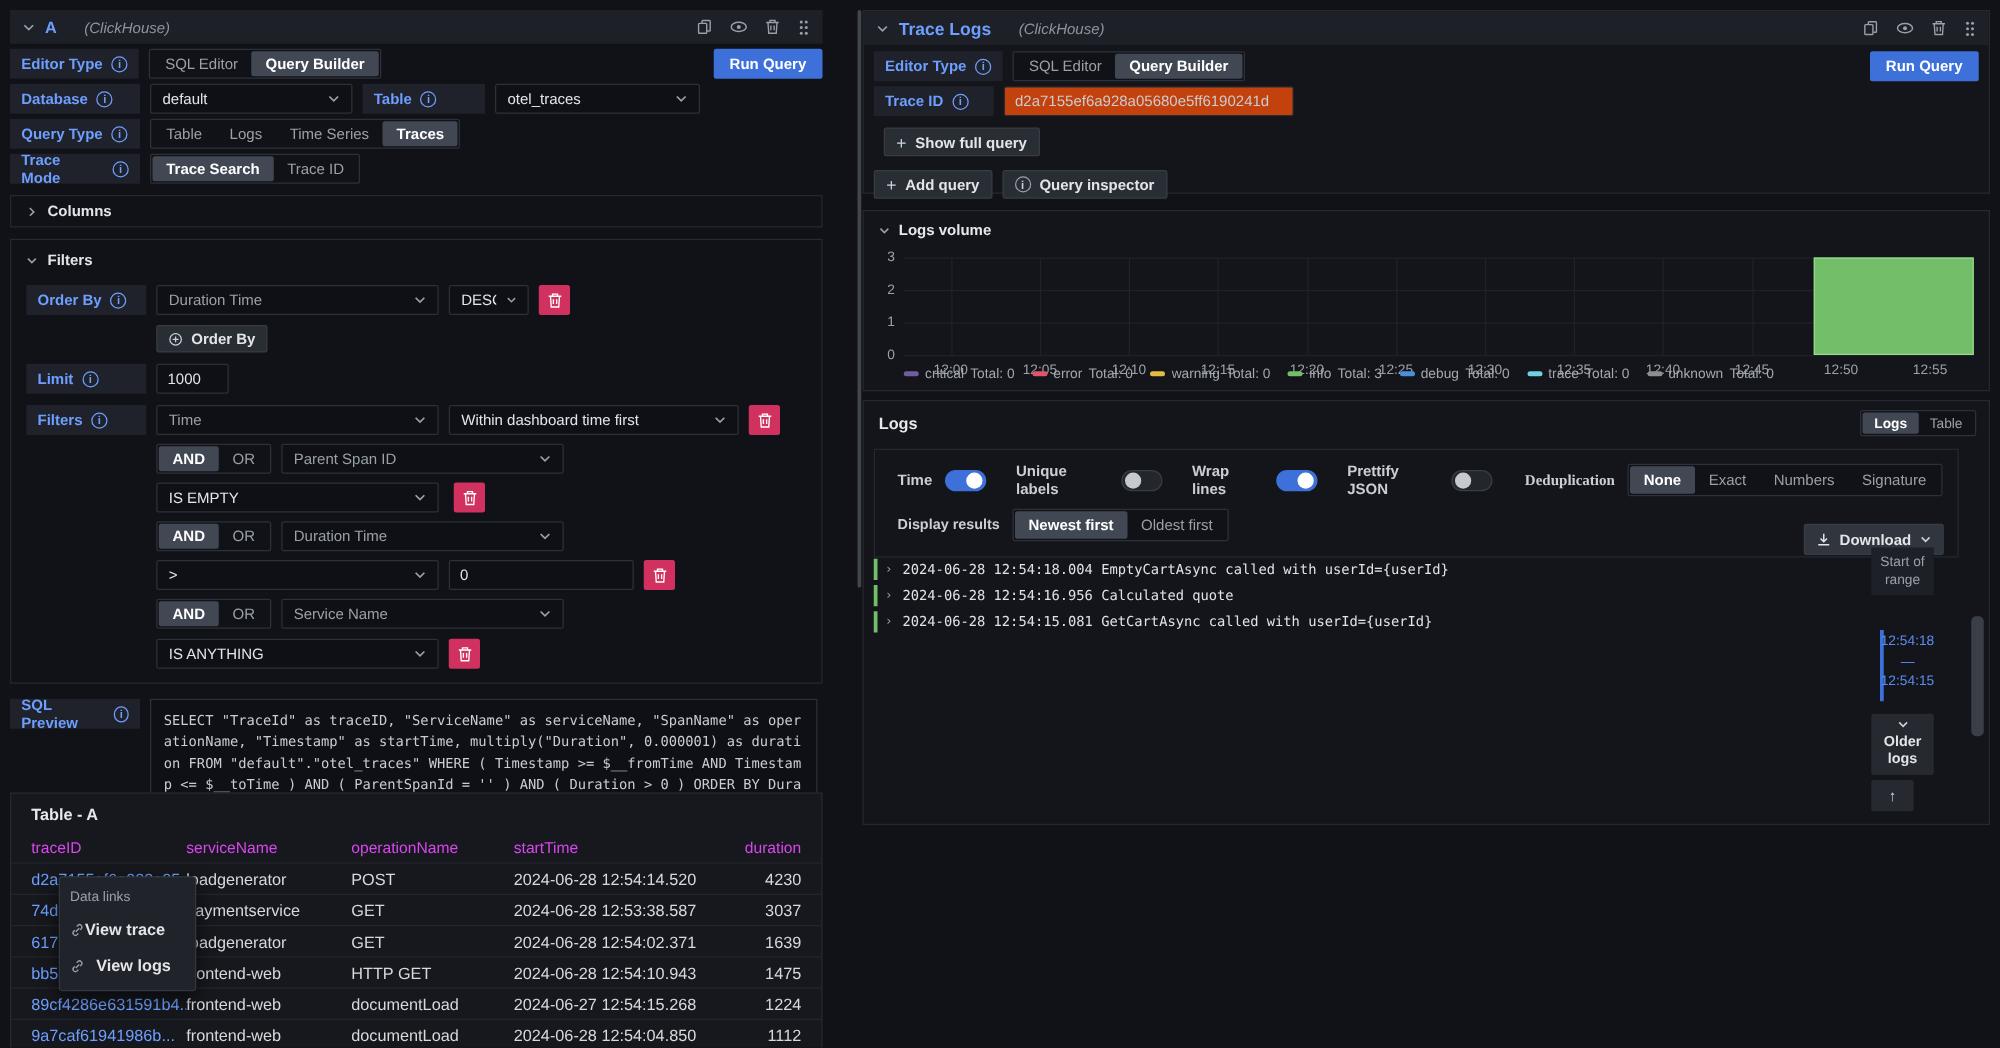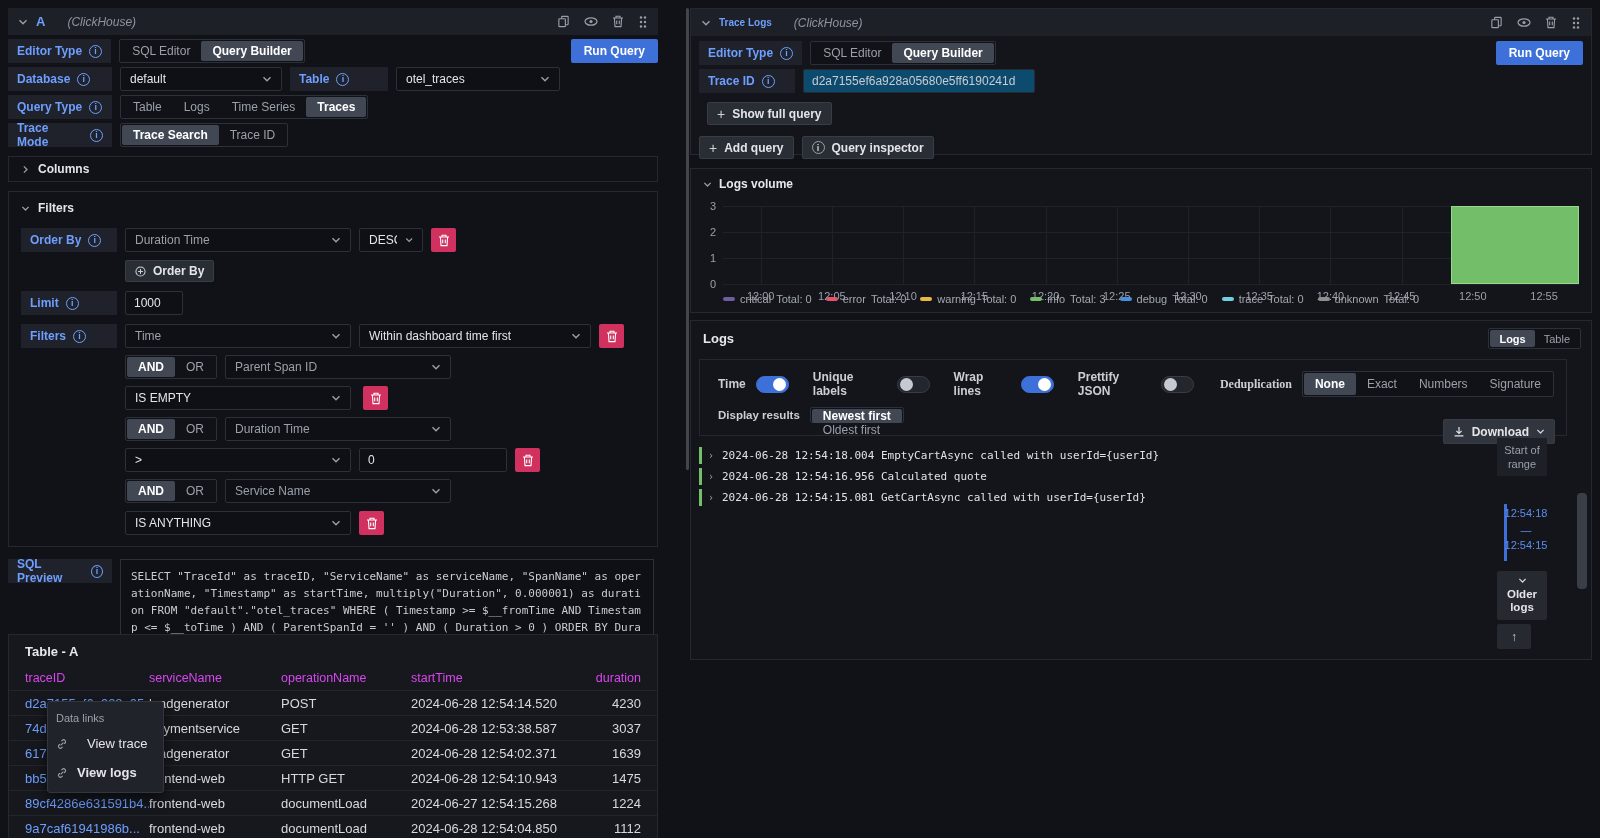--- a/index.html
+++ b/index.html
@@ -431,21 +431,21 @@
   <div class="tgrid trow">
     <div class="tid">9a7caf61941986b...</div>
     <div>frontend-web</div>
     <div>documentLoad</div>
     <div>2024-06-28 12:54:04.850</div>
     <div class="num">1112</div>
   </div>
 
   <div style="position:absolute; left:38px; top:66px; background:#202329; border:1px solid #32363e; border-radius:3px; box-shadow:0 6px 14px rgba(0,0,0,.55); padding:10px 16px 12px 8px; z-index:5; min-width:110px;">
     <div style="color:#9aa0a9; font-size:11px;">Data links</div>
-    <div style="display:flex; align-items:center; gap:19px; margin-top:12px; color:#e3e5e9; font-size:13px; font-weight:normal;">
+    <div style="display:flex; align-items:center; gap:0; margin-top:12px; color:#e3e5e9; font-size:13px; font-weight:bold;">
       <svg width="12" height="12" viewBox="0 0 12 12">
           <path d="M4.6 7.4l2.8-2.8M5.4 3.2l.9-.9a1.9 1.9 0 0 1 2.7 2.7l-.9.9M6.6 8.8l-.9.9a1.9 1.9 0 0 1-2.7-2.7l.9-.9" stroke="#9aa0a9" fill="none" stroke-width="1.1"></path>
         </svg>
       <span>View trace</span>
     </div>
     <div style="display:flex; align-items:center; gap:9px; margin-top:14px; color:#e3e5e9; font-size:13px; font-weight:bold;">
       <svg width="12" height="12" viewBox="0 0 12 12">
           <path d="M4.6 7.4l2.8-2.8M5.4 3.2l.9-.9a1.9 1.9 0 0 1 2.7 2.7l-.9.9M6.6 8.8l-.9.9a1.9 1.9 0 0 1-2.7-2.7l.9-.9" stroke="#9aa0a9" fill="none" stroke-width="1.1"></path>
         </svg>
       <span>View logs</span>
@@ -453,21 +453,21 @@
   </div>
 </div>
 
 <div class="panel" style="left:690px; top:8px; width:902px; height:147px; background:#13151a;">
   <div class="phead">
     <span class="chev">
         <svg width="10" height="10" viewBox="0 0 10 10">
           <path d="M1.5 3.2l3.5 3.5 3.5-3.5" stroke="#9aa0a9" stroke-width="1.4" fill="none"></path>
         </svg>
       </span>
-    <span class="ptitle" style="font-size:10px;">Trace Logs</span>
+    <span class="ptitle" style="font-size:14px;">Trace Logs</span>
     <span class="dsname">(ClickHouse)</span>
     <span class="picons">
       <span class="icbtn">
           <svg width="13" height="13" viewBox="0 0 14 14">
             <path d="M5 4V2.2c0-.4.3-.7.7-.7h5.6c.4 0 .7.3.7.7v7.6c0 .4-.3.7-.7.7H9.5" stroke="#9aa0a9" fill="none" stroke-width="1.2"></path>
             <rect x="2" y="4" width="7" height="8.5" rx=".7" stroke="#9aa0a9" fill="none" stroke-width="1.2"></rect>
           </svg>
         </span>
       <span class="icbtn">
           <svg width="14" height="11" viewBox="0 0 14 10">
@@ -505,21 +505,21 @@
       <div class="seg-item active">Query Builder</div>
     </div>
     <div class="btn-blue" style="margin-left:auto;">Run Query</div>
   </div>
 
   <div class="frow" style="margin:4px 8px 0 8px;">
     <div class="chip" style="width:96px;">
         <span>Trace ID</span>
         <span class="info">i</span>
       </div>
-    <input class="input" style="width: 232px; color: rgb(201, 204, 210); border-color: rgb(38, 42, 49); background: #0c4a6e;" value="d2a7155ef6a928a05680e5ff6190241d">
+    <input class="input" style="width: 232px; color: rgb(201, 204, 210); border-color: rgb(38, 42, 49); background: #c2410c;" value="d2a7155ef6a928a05680e5ff6190241d">
   </div>
 
   <div style="margin:9px 0 0 16px;">
     <div class="btn-sec">
         <span class="plus">+</span>
         <span>Show full query</span>
       </div>
   </div>
 
   <div class="frow" style="margin:11px 0 0 8px;">
@@ -652,21 +652,21 @@
       <span class="ctl-label" style="margin-left:16px;font-family:Liberation Serif, serif;">Deduplication</span>
       <div class="seg" style="height:26px;">
         <div class="seg-item active">None</div>
         <div class="seg-item">Exact</div>
         <div class="seg-item">Numbers</div>
         <div class="seg-item">Signature</div>
       </div>
     </div>
     <div class="frow" style="gap:10px; margin-top:9px;">
       <span class="ctl-label" style="font-size:11.5px;">Display results</span>
-      <div class="seg" style="height:16px;flex-direction:column;">
+      <div class="seg" style="height:26px;">
         <div class="seg-item active">Newest first</div>
         <div class="seg-item">Oldest first</div>
       </div>
     </div>
   </div>
 
   <div style="position:absolute; right:36px; top:98px;">
     <div class="btn-sec" style="height:25px; background:#31353d;">
       <svg width="12" height="12" viewBox="0 0 12 12">
           <path d="M6 1v6M3.4 4.8L6 7.4 8.6 4.8M1.6 9.8h8.8" stroke="#e3e5e9" stroke-width="1.2" fill="none"></path>

